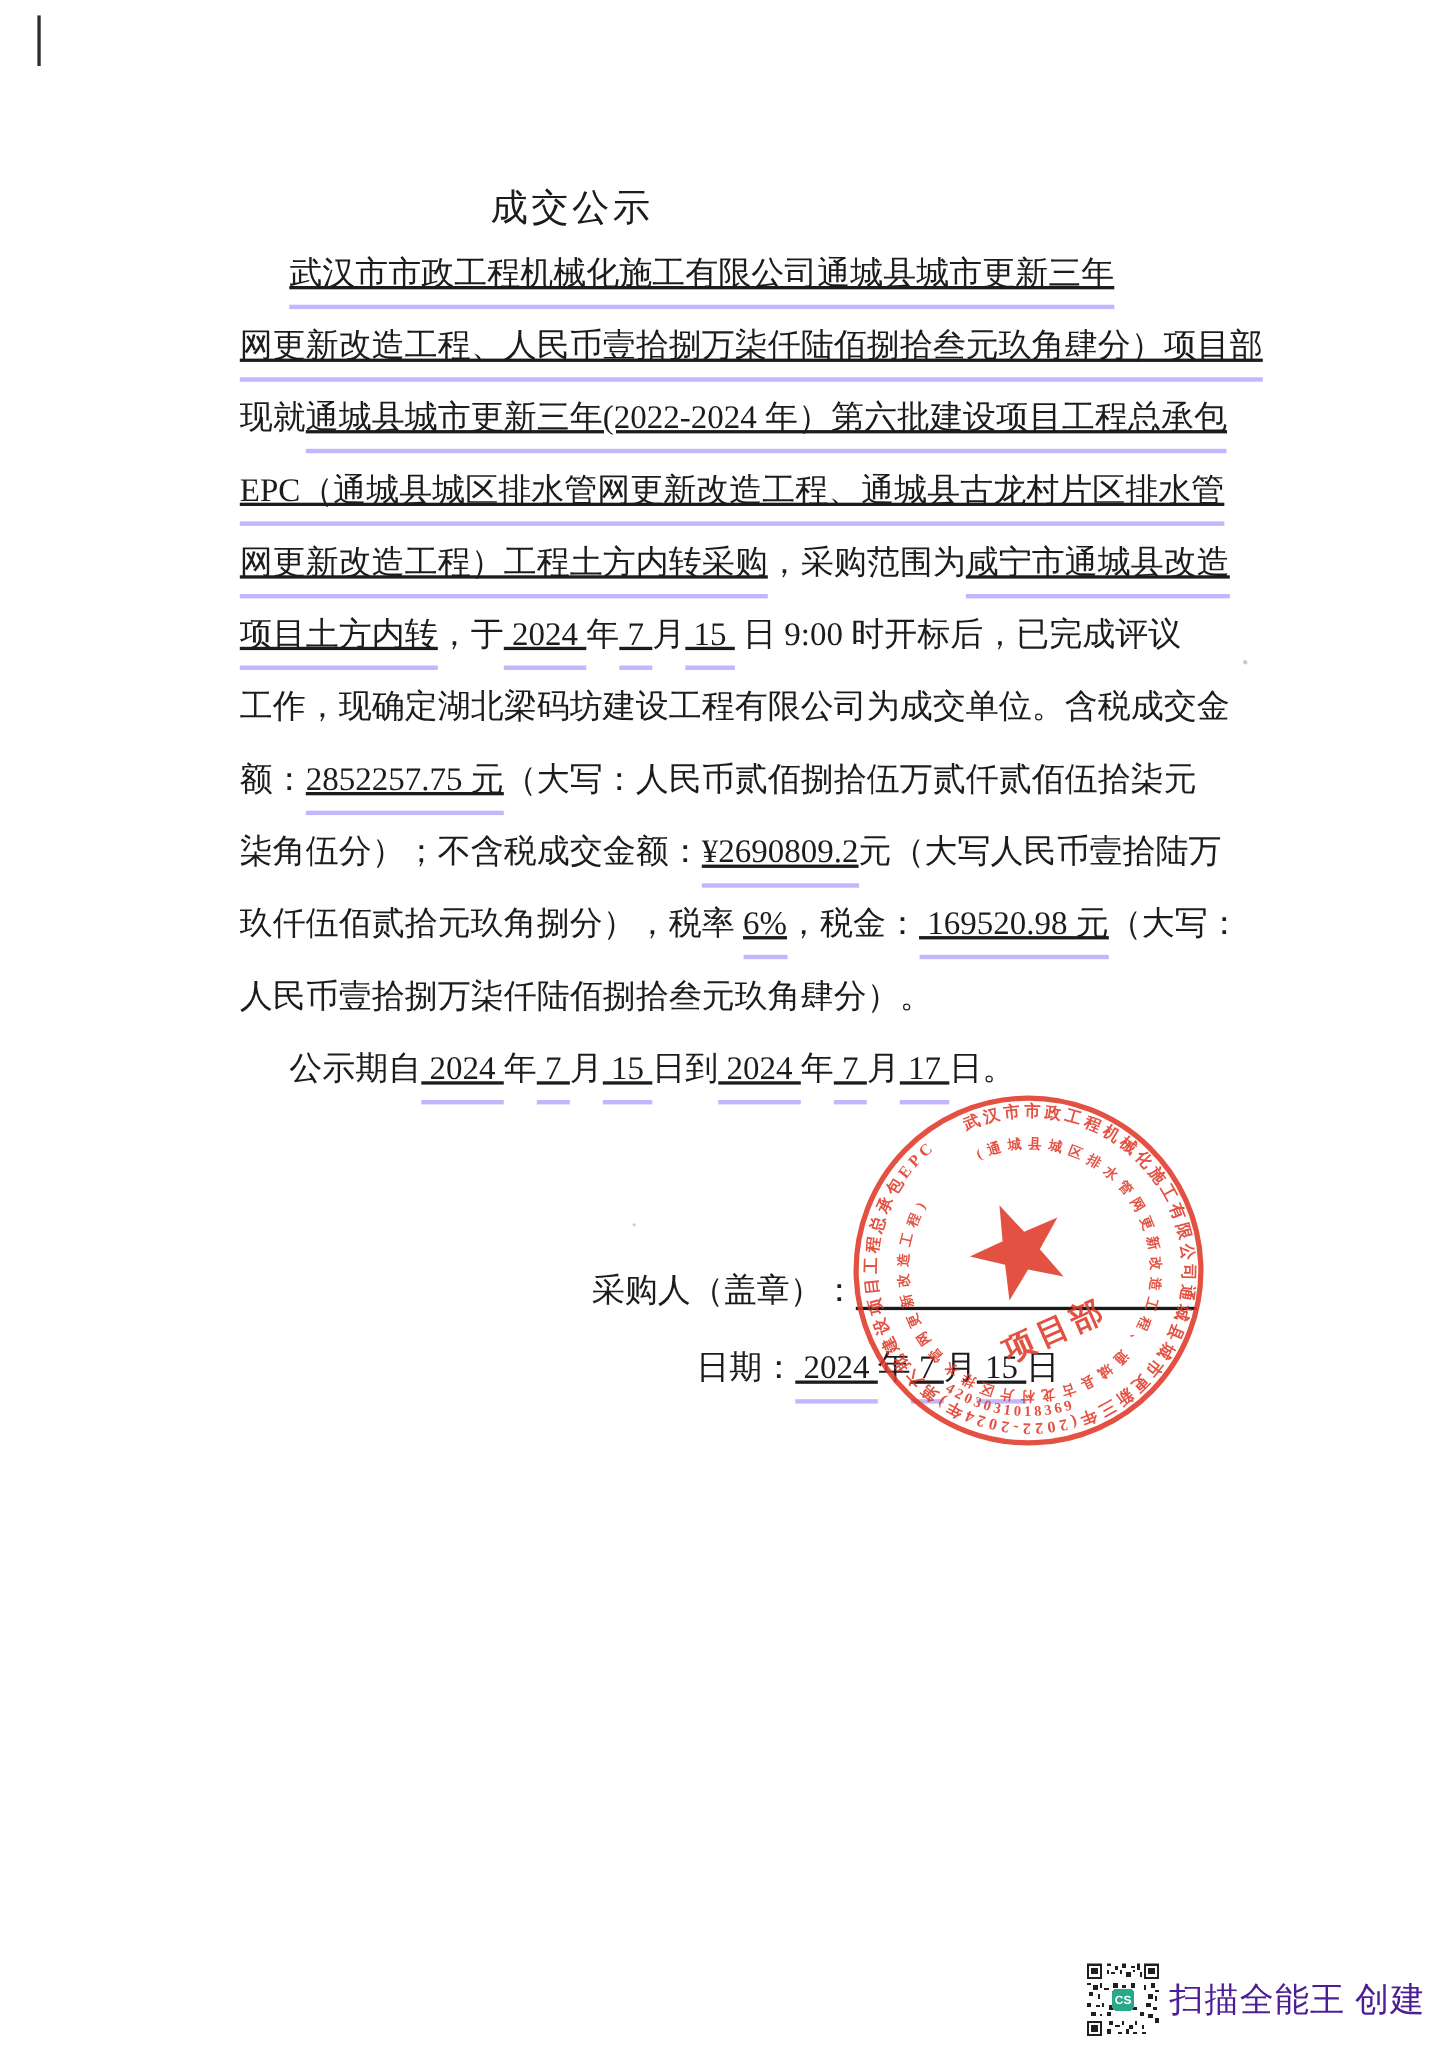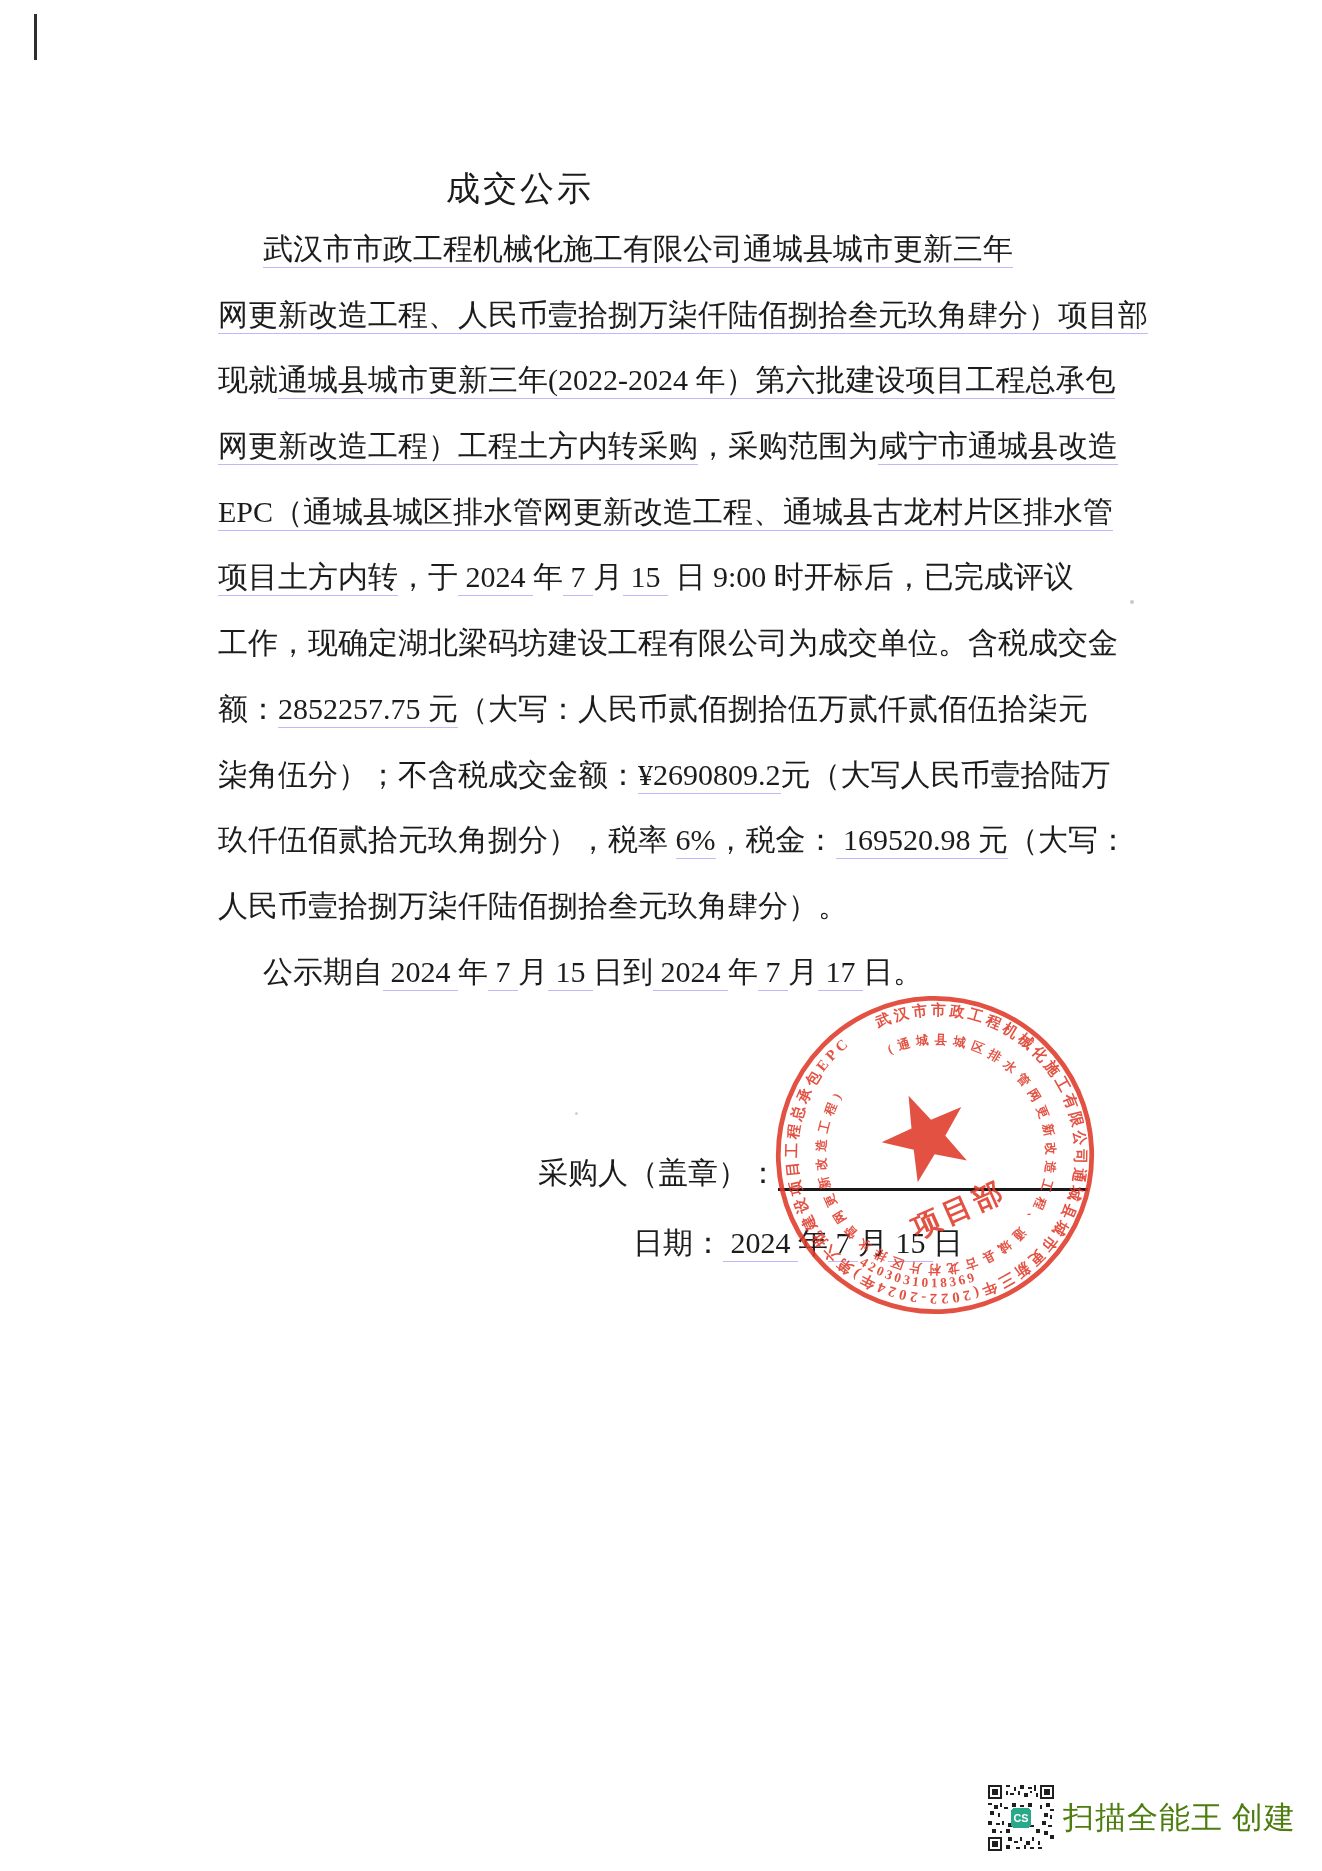--- a/index.html
+++ b/index.html
@@ -7,32 +7,32 @@
     position:relative;width:1322px;height:1871px;background:#ffffff;overflow:hidden;
     font-family:"Liberation Serif","DejaVu Serif",serif;color:#1c1c1c;
   }
   .title{
     position:absolute;left:220px;top:166px;width:600px;text-align:center;
     font-size:34px;font-weight:400;letter-spacing:3px;
   }
   .body-lines{position:absolute;left:218px;top:228px;width:890px;}
   .line{height:65.7px;font-size:30px;line-height:42px;white-space:pre;}
   .line.indent{padding-left:45px;}
-  .u{border-bottom:1px solid #c4b5fd;padding-bottom:2px;}
+  .u{border-bottom:4px solid #c4b5fd;padding-bottom:12px;text-decoration:underline;}
   .sig-row{position:absolute;font-size:30px;white-space:pre;}
   .sig-purchaser{left:538px;top:1153px;}
   .sig-date{left:633px;top:1223px;text-align:center;}
   .sig-blank{display:inline-block;width:310px;border-bottom:3px solid #191919;vertical-align:-8px;height:1em;}
   .seal{
     position:absolute;left:763px;top:983px;width:344px;height:344px;
     transform:rotate(-24deg);opacity:.88;pointer-events:none;
   }
   .qr{position:absolute;left:988px;top:1785px;width:66px;height:66px;}
   .footer-text{
-    position:absolute;left:1063px;top:1797px;font-size:31px;color:#4d7c0f;letter-spacing:1px;
+    position:absolute;left:1063px;top:1797px;font-size:31px;color:#4c1d95;letter-spacing:1px;
     font-family:"Liberation Serif","DejaVu Serif",serif;
   }
   .artifact-line{position:absolute;left:34px;top:14px;width:3px;height:46px;background:#2e2e2e;}
   .speck{position:absolute;border-radius:50%;}
   .speck1{left:1130px;top:600px;width:4px;height:4px;background:#c9c9c9;}
   .speck2{left:575px;top:1112px;width:3px;height:3px;background:#cfcfcf;}
 </style>
 </head>
 <body>
 
@@ -41,22 +41,22 @@
   <div class="artifact-line"></div>
   <div class="speck speck1"></div>
   <div class="speck speck2"></div>
 
   <div class="title">成交公示</div>
 
   <div class="body-lines">
       <div class="line indent"><span class="u">武汉市市政工程机械化施工有限公司通城县城市更新三年</span></div>
       <div class="line"><span class="u">网更新改造工程、人民币壹拾捌万柒仟陆佰捌拾叁元玖角肆分）项目部</span></div>
       <div class="line"><span>现就</span><span class="u">通城县城市更新三年(2022-2024 年）第六批建设项目工程总承包</span></div>
+      <div class="line"><span class="u">EPC（通城县城区排水管网更新改造工程、通城县古龙村片区排水管</span></div>
       <div class="line"><span class="u">网更新改造工程）工程土方内转采购</span><span>，采购范围为</span><span class="u">咸宁市通城县改造</span></div>
-      <div class="line"><span class="u">EPC（通城县城区排水管网更新改造工程、通城县古龙村片区排水管</span></div>
       <div class="line"><span class="u">项目土方内转</span><span>，于</span><span class="u"> 2024 </span><span>年</span><span class="u"> 7 </span><span>月</span><span class="u"> 15 </span><span> 日 9:00 时开标后，已完成评议</span></div>
       <div class="line"><span>工作，现确定湖北梁码坊建设工程有限公司为成交单位。含税成交金</span></div>
       <div class="line"><span>额：</span><span class="u">2852257.75 元</span><span>（大写：人民币贰佰捌拾伍万贰仟贰佰伍拾柒元</span></div>
       <div class="line"><span>柒角伍分）；不含税成交金额：</span><span class="u">¥2690809.2</span><span>元（大写人民币壹拾陆万</span></div>
       <div class="line"><span>玖仟伍佰贰拾元玖角捌分），税率 </span><span class="u">6%</span><span>，税金：</span><span class="u"> 169520.98 元</span><span>（大写：</span></div>
       <div class="line"><span>人民币壹拾捌万柒仟陆佰捌拾叁元玖角肆分）。</span></div>
       <div class="line indent"><span>公示期自</span><span class="u"> 2024 </span><span>年</span><span class="u"> 7 </span><span>月</span><span class="u"> 15 </span><span>日到</span><span class="u"> 2024 </span><span>年</span><span class="u"> 7 </span><span>月</span><span class="u"> 17 </span><span>日。</span></div>
     </div>
 
   <div class="sig-row sig-purchaser"><span>采购人（盖章）：</span><span class="sig-blank"></span></div>

